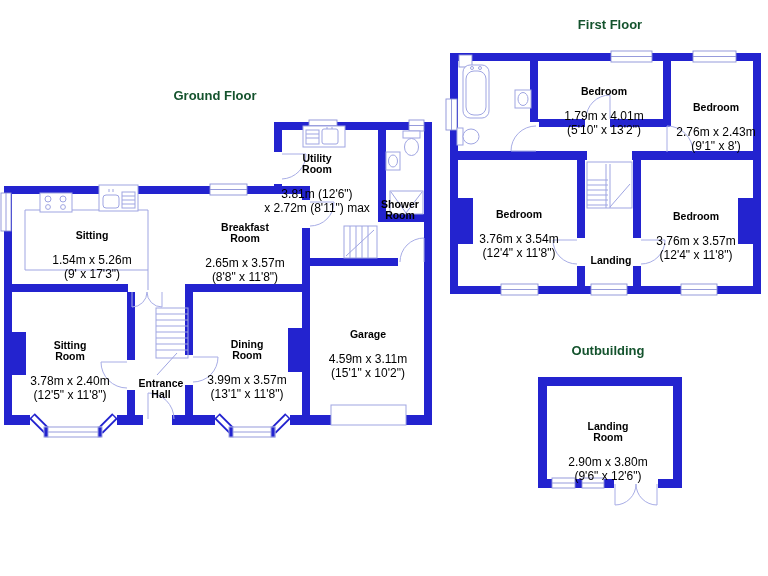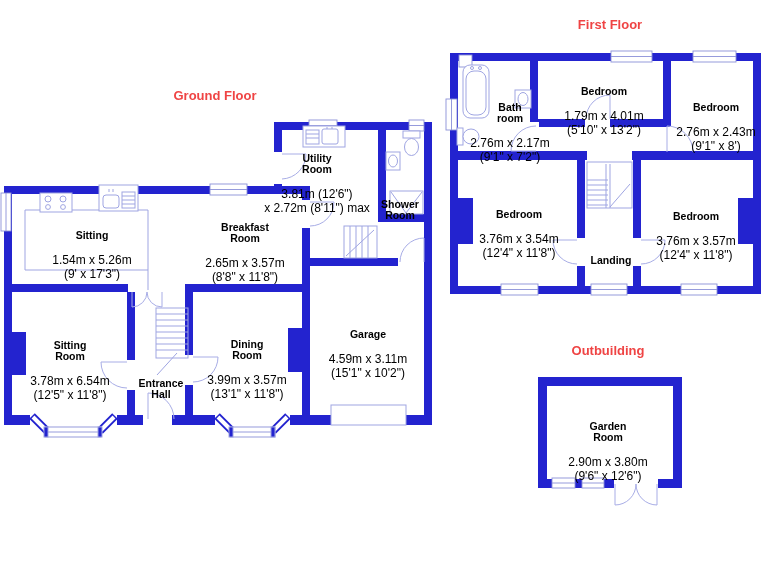--- a/index.html
+++ b/index.html
@@ -1,20 +1,20 @@
 <!DOCTYPE html>
 <html><head>
 <meta charset="utf-8">
 <style>
   html,body{margin:0;padding:0;background:#ffffff;}
   #stage{position:relative;width:768px;height:576px;background:#ffffff;overflow:hidden;
          font-family:"Liberation Sans", sans-serif;}
   #plan-svg{position:absolute;left:0;top:0;}
   .title{position:absolute;transform:translateX(-50%);font-weight:bold;font-size:13px;
-         color:#ef4444;white-space:nowrap;}
+         color:#14532d;white-space:nowrap;}
   .room-label{position:absolute;transform:translateX(-50%);text-align:center;color:#000;}
   .rn{font-weight:bold;font-size:10.5px;line-height:1.05;margin:12px auto;}
   .rd{font-size:12px;line-height:1.2;white-space:nowrap;text-align:center;}
   .footer{position:absolute;transform:translateX(-50%);font-size:10.5px;color:#000;white-space:nowrap;}
 </style>
 </head>
 <body>
 
 <div id="stage">
 
@@ -320,42 +320,37 @@
   <div class="room-label" style="left:317px;top:141px">
     <div class="rn" style="max-width:44px">Utility Room</div>
     <div class="rd">3.81m (12'6")</div>
     <div class="rd">x 2.72m (8'11") max</div>
   </div>
   <div class="room-label" style="left:400px;top:187px">
     <div class="rn" style="max-width:52px">Shower Room</div>
   </div>
   <div class="room-label" style="left:70px;top:328px">
     <div class="rn" style="max-width:44px">Sitting Room</div>
-    <div class="rd">3.78m x 6.54m</div>
+    <div class="rd">3.78m x 2.40m</div>
     <div class="rd">(12'5" x 11'8")</div>
   </div>
   <div class="room-label" style="left:161px;top:366px">
     <div class="rn" style="max-width:60px">Entrance Hall</div>
   </div>
   <div class="room-label" style="left:247px;top:327px">
     <div class="rn" style="max-width:42px">Dining Room</div>
     <div class="rd">3.99m x 3.57m</div>
     <div class="rd">(13'1" x 11'8")</div>
   </div>
   <div class="room-label" style="left:368px;top:317px">
     <div class="rn">Garage</div>
     <div class="rd">4.59m x 3.11m</div>
     <div class="rd">(15'1" x 10'2")</div>
   </div>
 
-  <div class="room-label" style="left:510px;top:90px">
-    <div class="rn" style="max-width:36px">Bath room</div>
-    <div class="rd">2.76m x 2.17m</div>
-    <div class="rd">(9'1" x 7'2")</div>
-  </div>
   <div class="room-label" style="left:604px;top:74px">
     <div class="rn">Bedroom</div>
     <div class="rd">1.79m x 4.01m</div>
     <div class="rd">(5'10" x 13'2")</div>
   </div>
   <div class="room-label" style="left:716px;top:90px">
     <div class="rn">Bedroom</div>
     <div class="rd">2.76m x 2.43m</div>
     <div class="rd">(9'1" x 8')</div>
   </div>
@@ -367,18 +362,18 @@
   <div class="room-label" style="left:611px;top:243px">
     <div class="rn">Landing</div>
   </div>
   <div class="room-label" style="left:696px;top:199px">
     <div class="rn">Bedroom</div>
     <div class="rd">3.76m x 3.57m</div>
     <div class="rd">(12'4" x 11'8")</div>
   </div>
 
   <div class="room-label" style="left:608px;top:409px">
-    <div class="rn" style="max-width:46px">Garden Room</div>
+    <div class="rn" style="max-width:46px">Landing Room</div>
     <div class="rd">2.90m x 3.80m</div>
     <div class="rd">(9'6" x 12'6")</div>
   </div>
 
 </div>
 
 </body></html>

